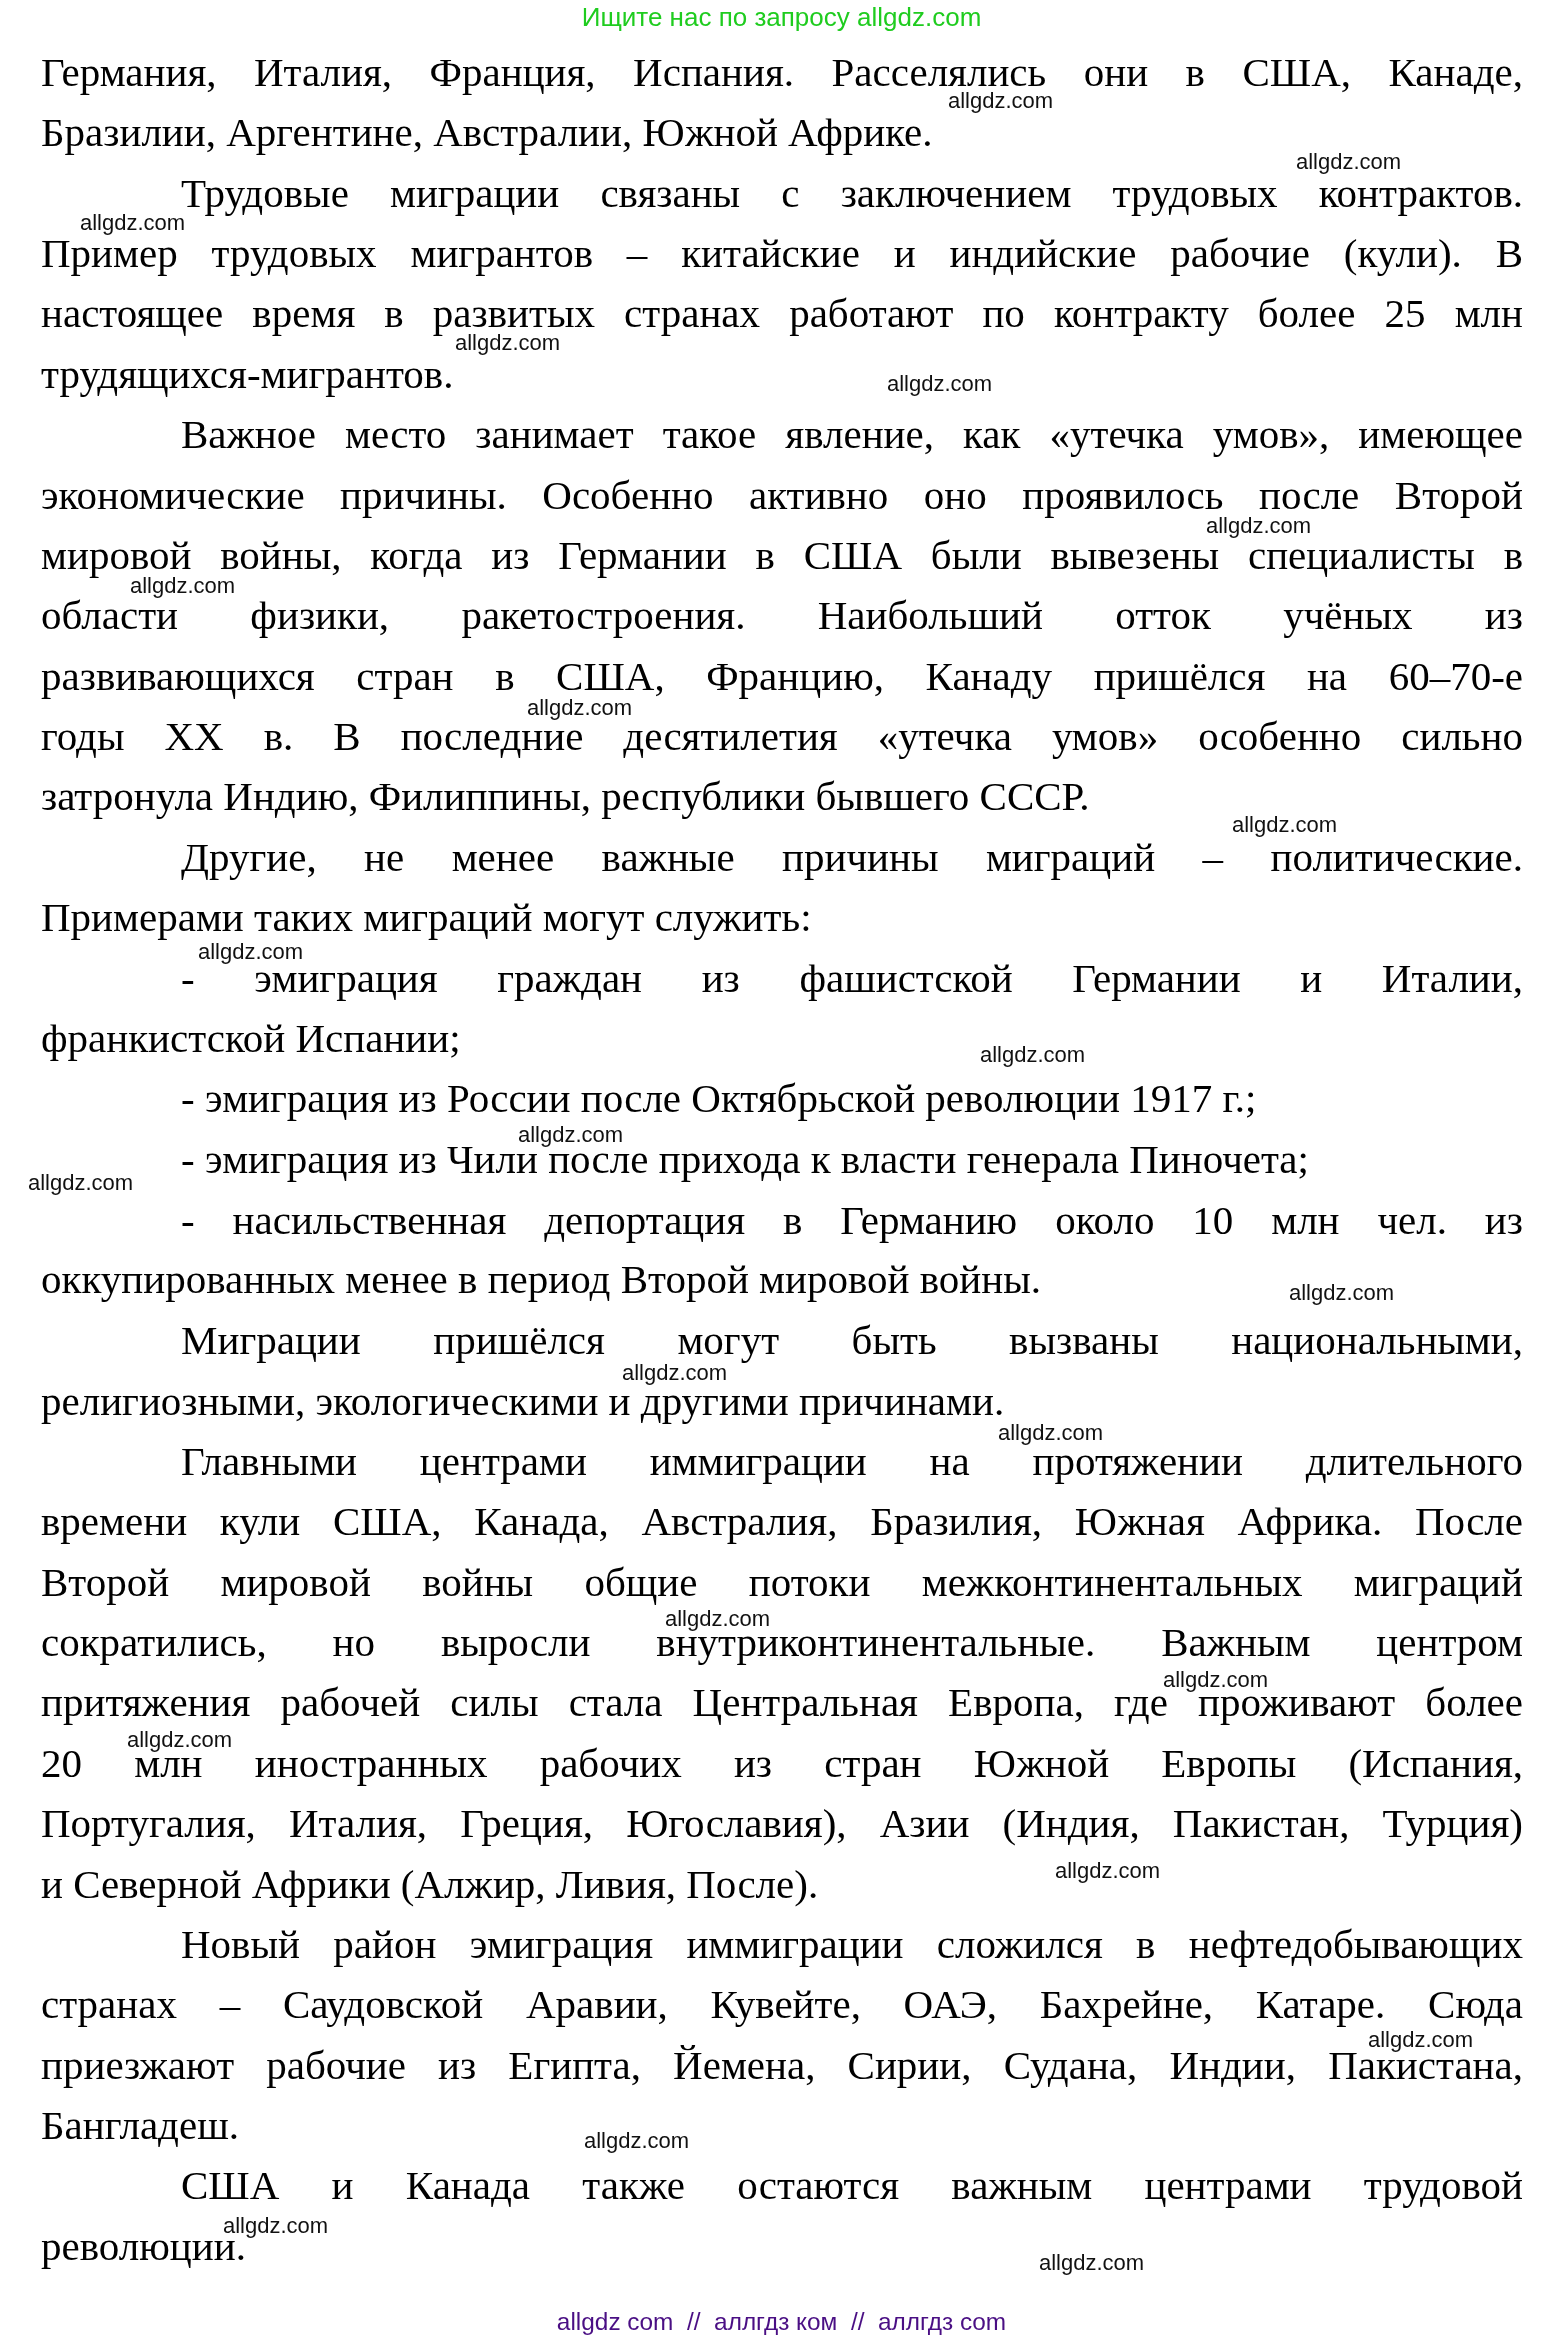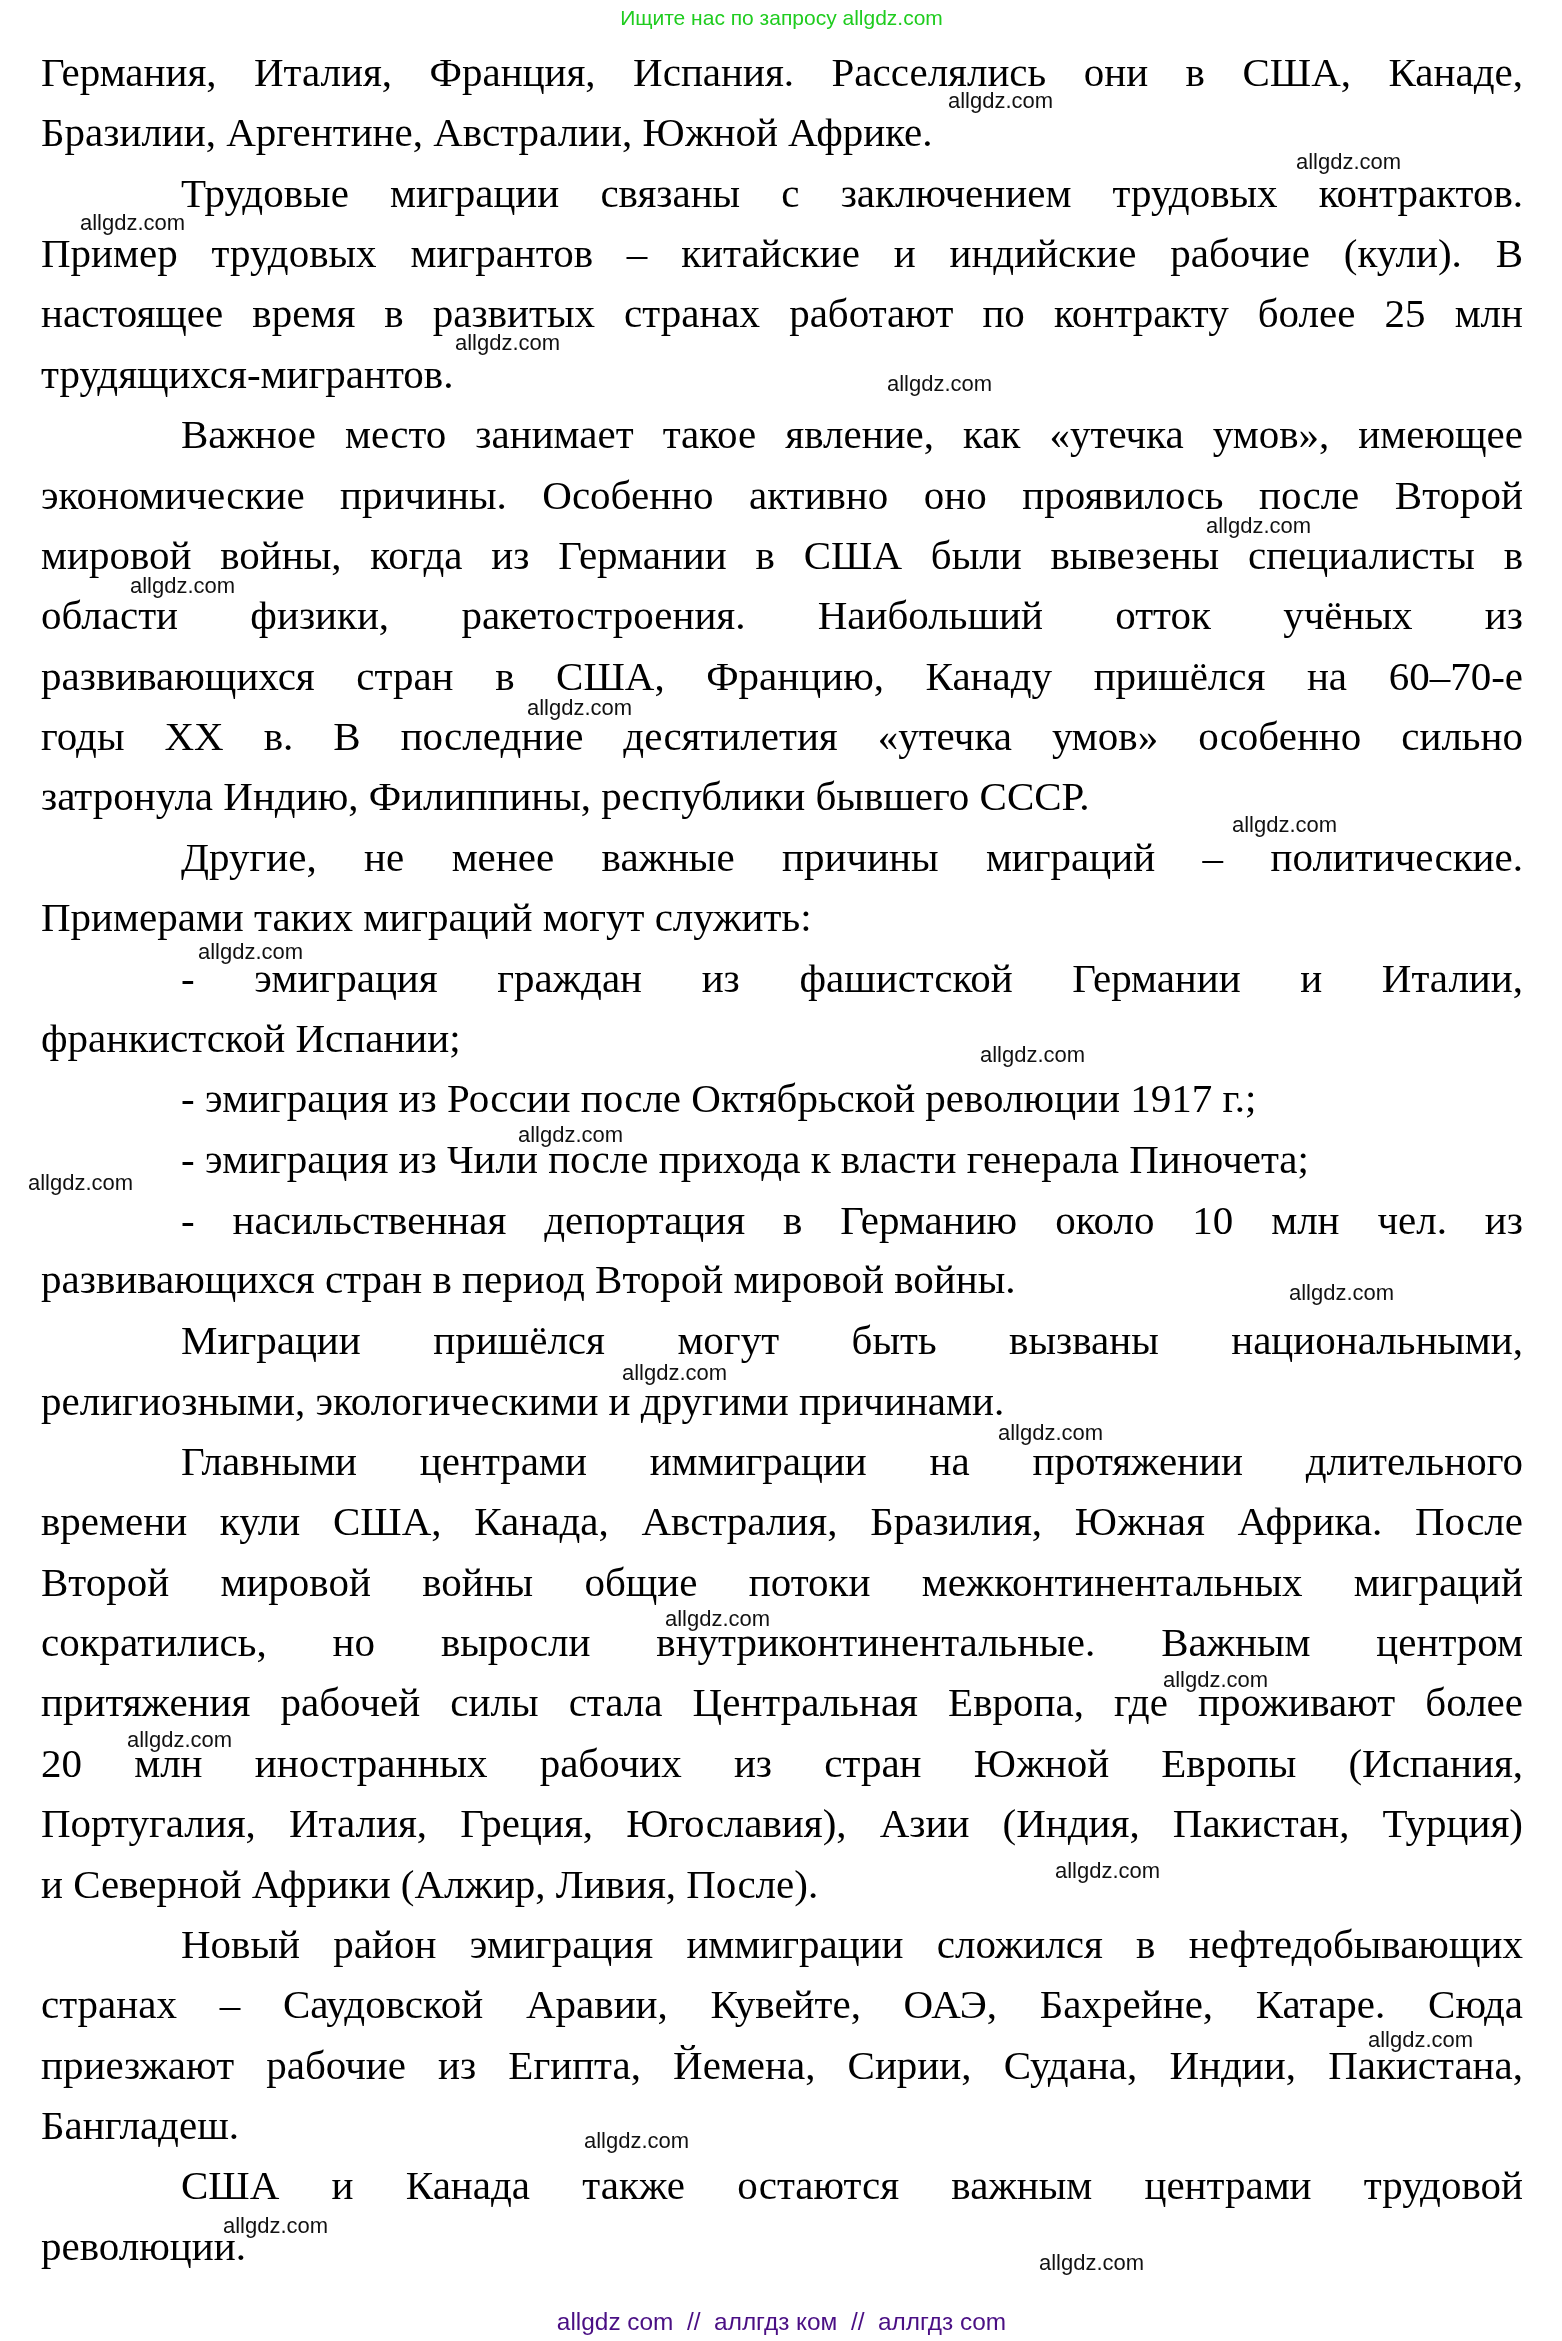--- a/index.html
+++ b/index.html
@@ -1,19 +1,19 @@
 <!DOCTYPE html>
 <html style="font-size:12.6px"><head>
 <meta charset="utf-8">
 <style>
   html, body { margin: 0; padding: 0; background: #ffffff; }
   body { width: 1563px; height: 2342px; position: relative; overflow: hidden; }
   .header {
     position: absolute; left: 0; top: 1.6px; width: 1563px; text-align: center;
-    font-family: "Liberation Sans", sans-serif; font-size: 21px; color: #1fcc1f;
+    font-family: "Liberation Sans", sans-serif; font-size: 26px; color: #1fcc1f;
     line-height: 31.5px;
   }
   .footer {
     position: absolute; left: 0; top: 2306px; width: 1563px; text-align: center;
     font-family: "Liberation Sans", sans-serif; font-size: 24.4px; color: #4a0f84;
     line-height: 31.5px; white-space: pre;
   }
   .line {
     position: absolute; left: 41px; width: 1482px;
     font-family: "Liberation Serif", serif; font-size: 41px; color: #000;
@@ -54,21 +54,21 @@
   <div class="line last" style="top:892px">Примерами таких миграций могут служить:</div>
 
   <div class="line indent" style="top:953px">- эмиграция граждан из фашистской Германии и Италии,</div>
   <div class="line last" style="top:1013px">франкистской Испании;</div>
 
   <div class="line indent last" style="top:1073px">- эмиграция из России после Октябрьской революции 1917 г.;</div>
 
   <div class="line indent last" style="top:1134px">- эмиграция из Чили после прихода к власти генерала Пиночета;</div>
 
   <div class="line indent" style="top:1195px">- насильственная депортация в Германию около 10 млн чел. из</div>
-  <div class="line last" style="top:1254px">развивающихся стран в период Второй мировой войны.</div>
+  <div class="line last" style="top:1254px">оккупированных менее в период Второй мировой войны.</div>
 
   <div class="line indent" style="top:1315px">Миграции пришёлся могут быть вызваны национальными,</div>
   <div class="line last" style="top:1376px">религиозными, экологическими и другими причинами.</div>
 
   <div class="line indent" style="top:1436px">Главными центрами иммиграции на протяжении длительного</div>
   <div class="line" style="top:1496px">времени кули США, Канада, Австралия, Бразилия, Южная Африка. После</div>
   <div class="line" style="top:1557px">Второй мировой войны общие потоки межконтинентальных миграций</div>
   <div class="line" style="top:1617px">сократились, но выросли внутриконтинентальные. Важным центром</div>
   <div class="line" style="top:1677px">притяжения рабочей силы стала Центральная Европа, где проживают более</div>
   <div class="line" style="top:1738px">20 млн иностранных рабочих из стран Южной Европы (Испания,</div>

